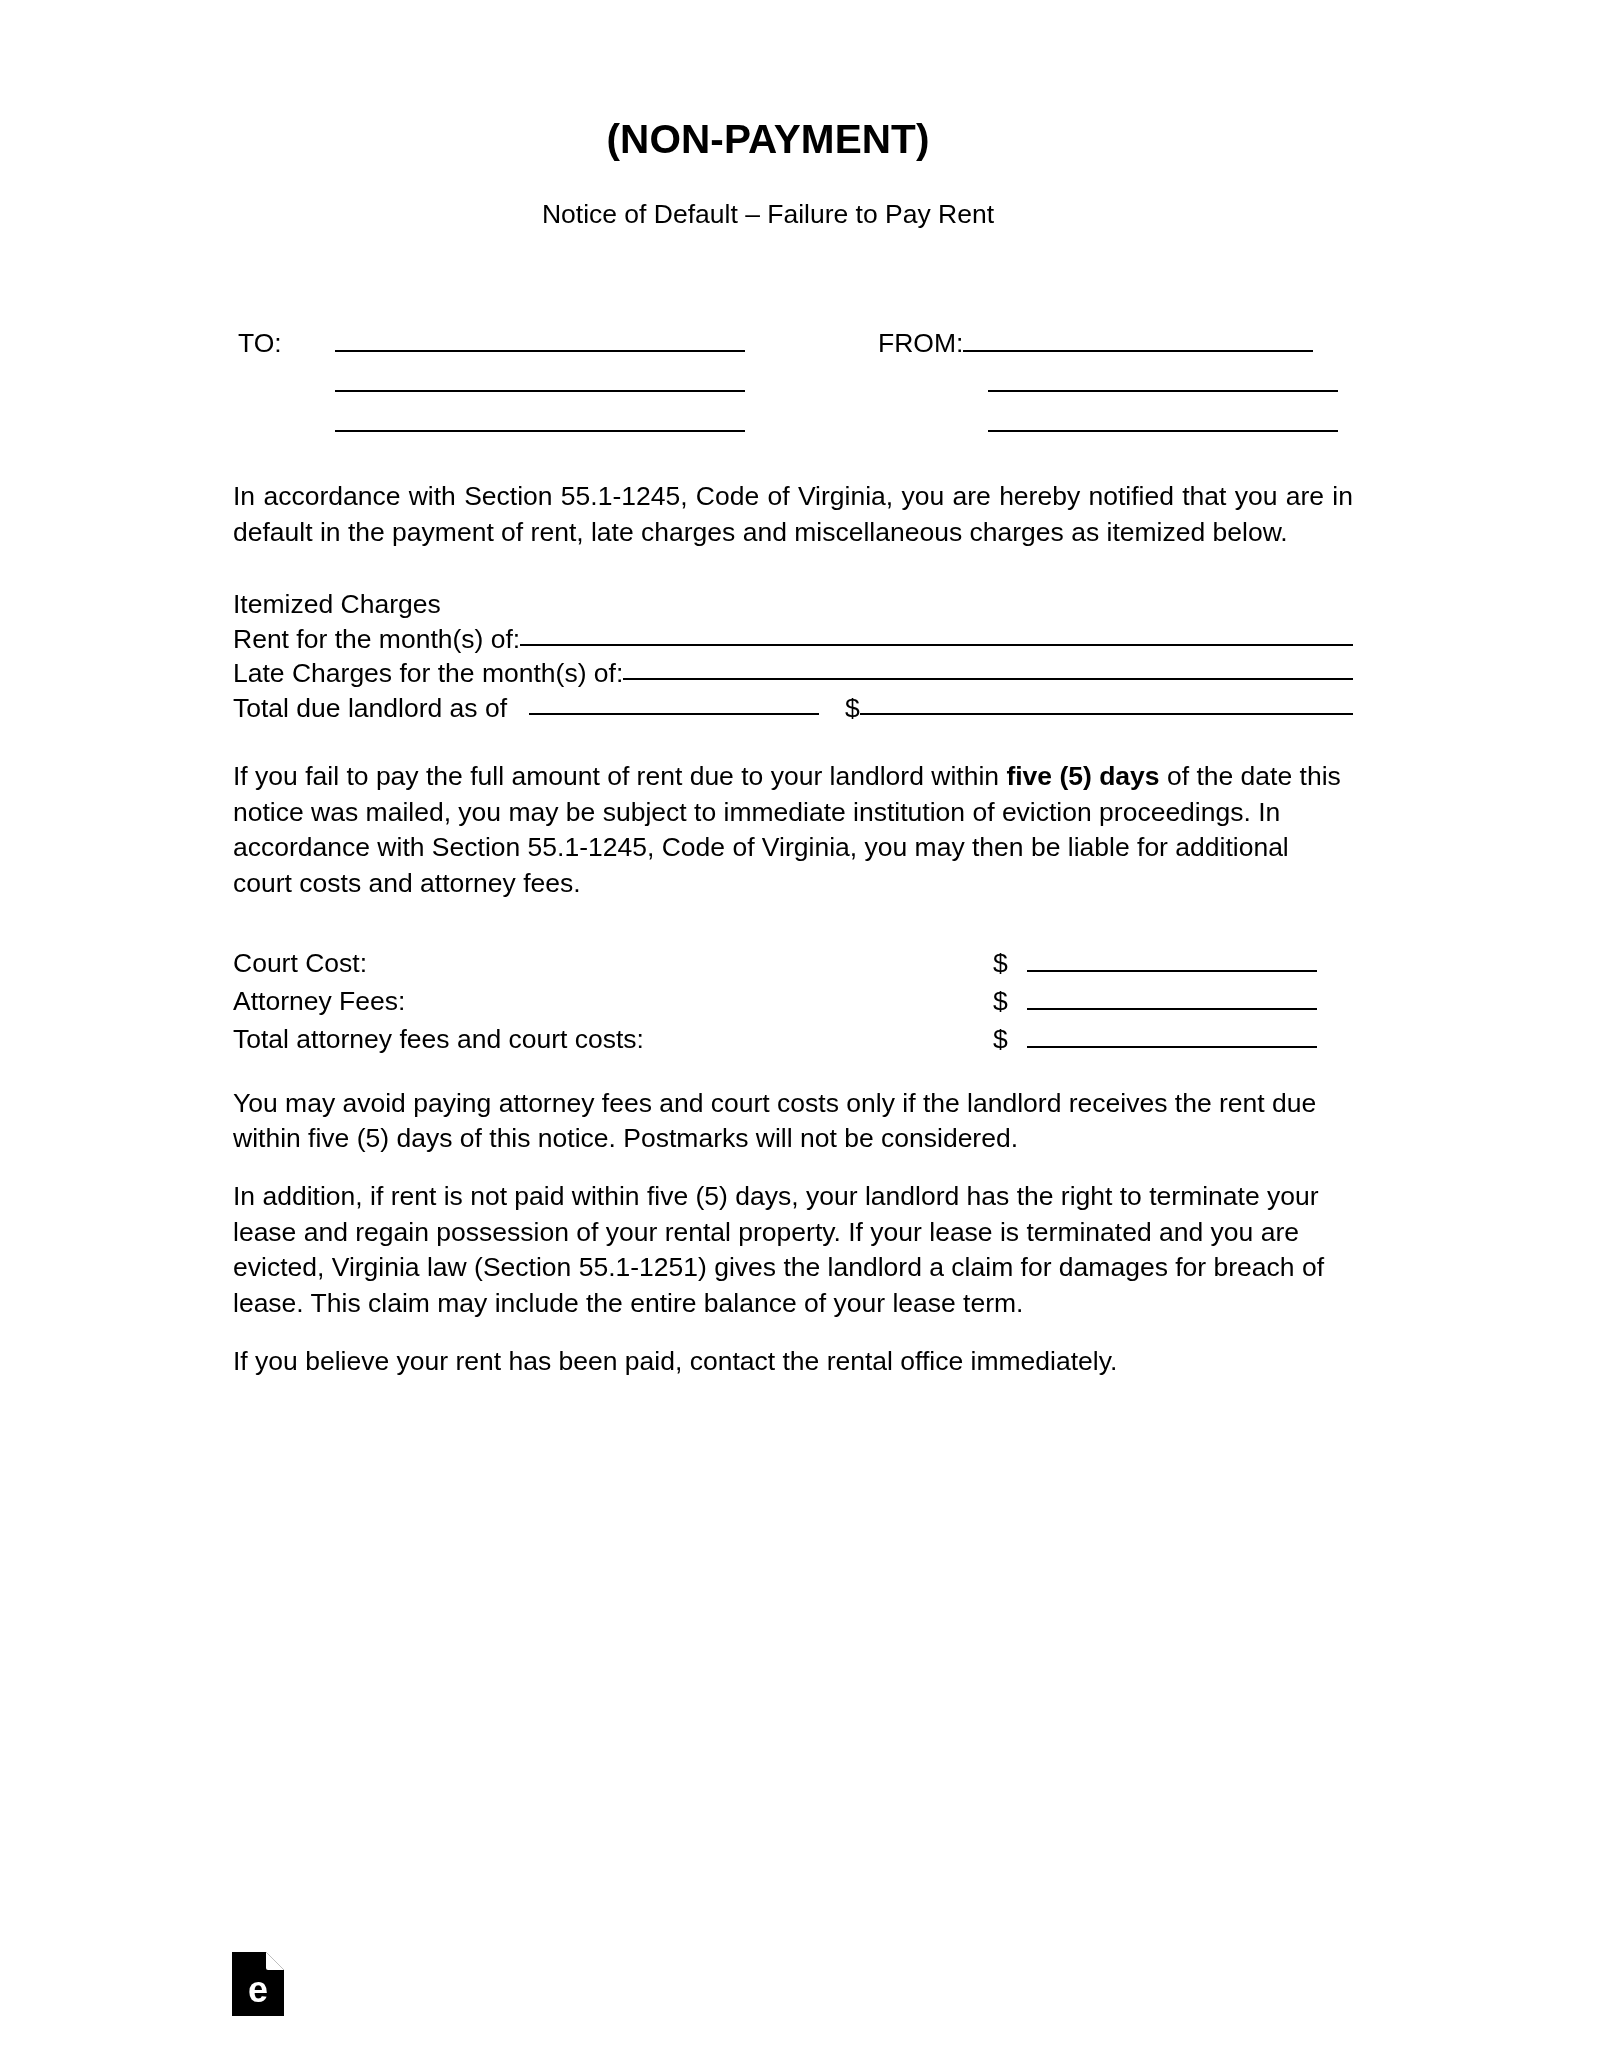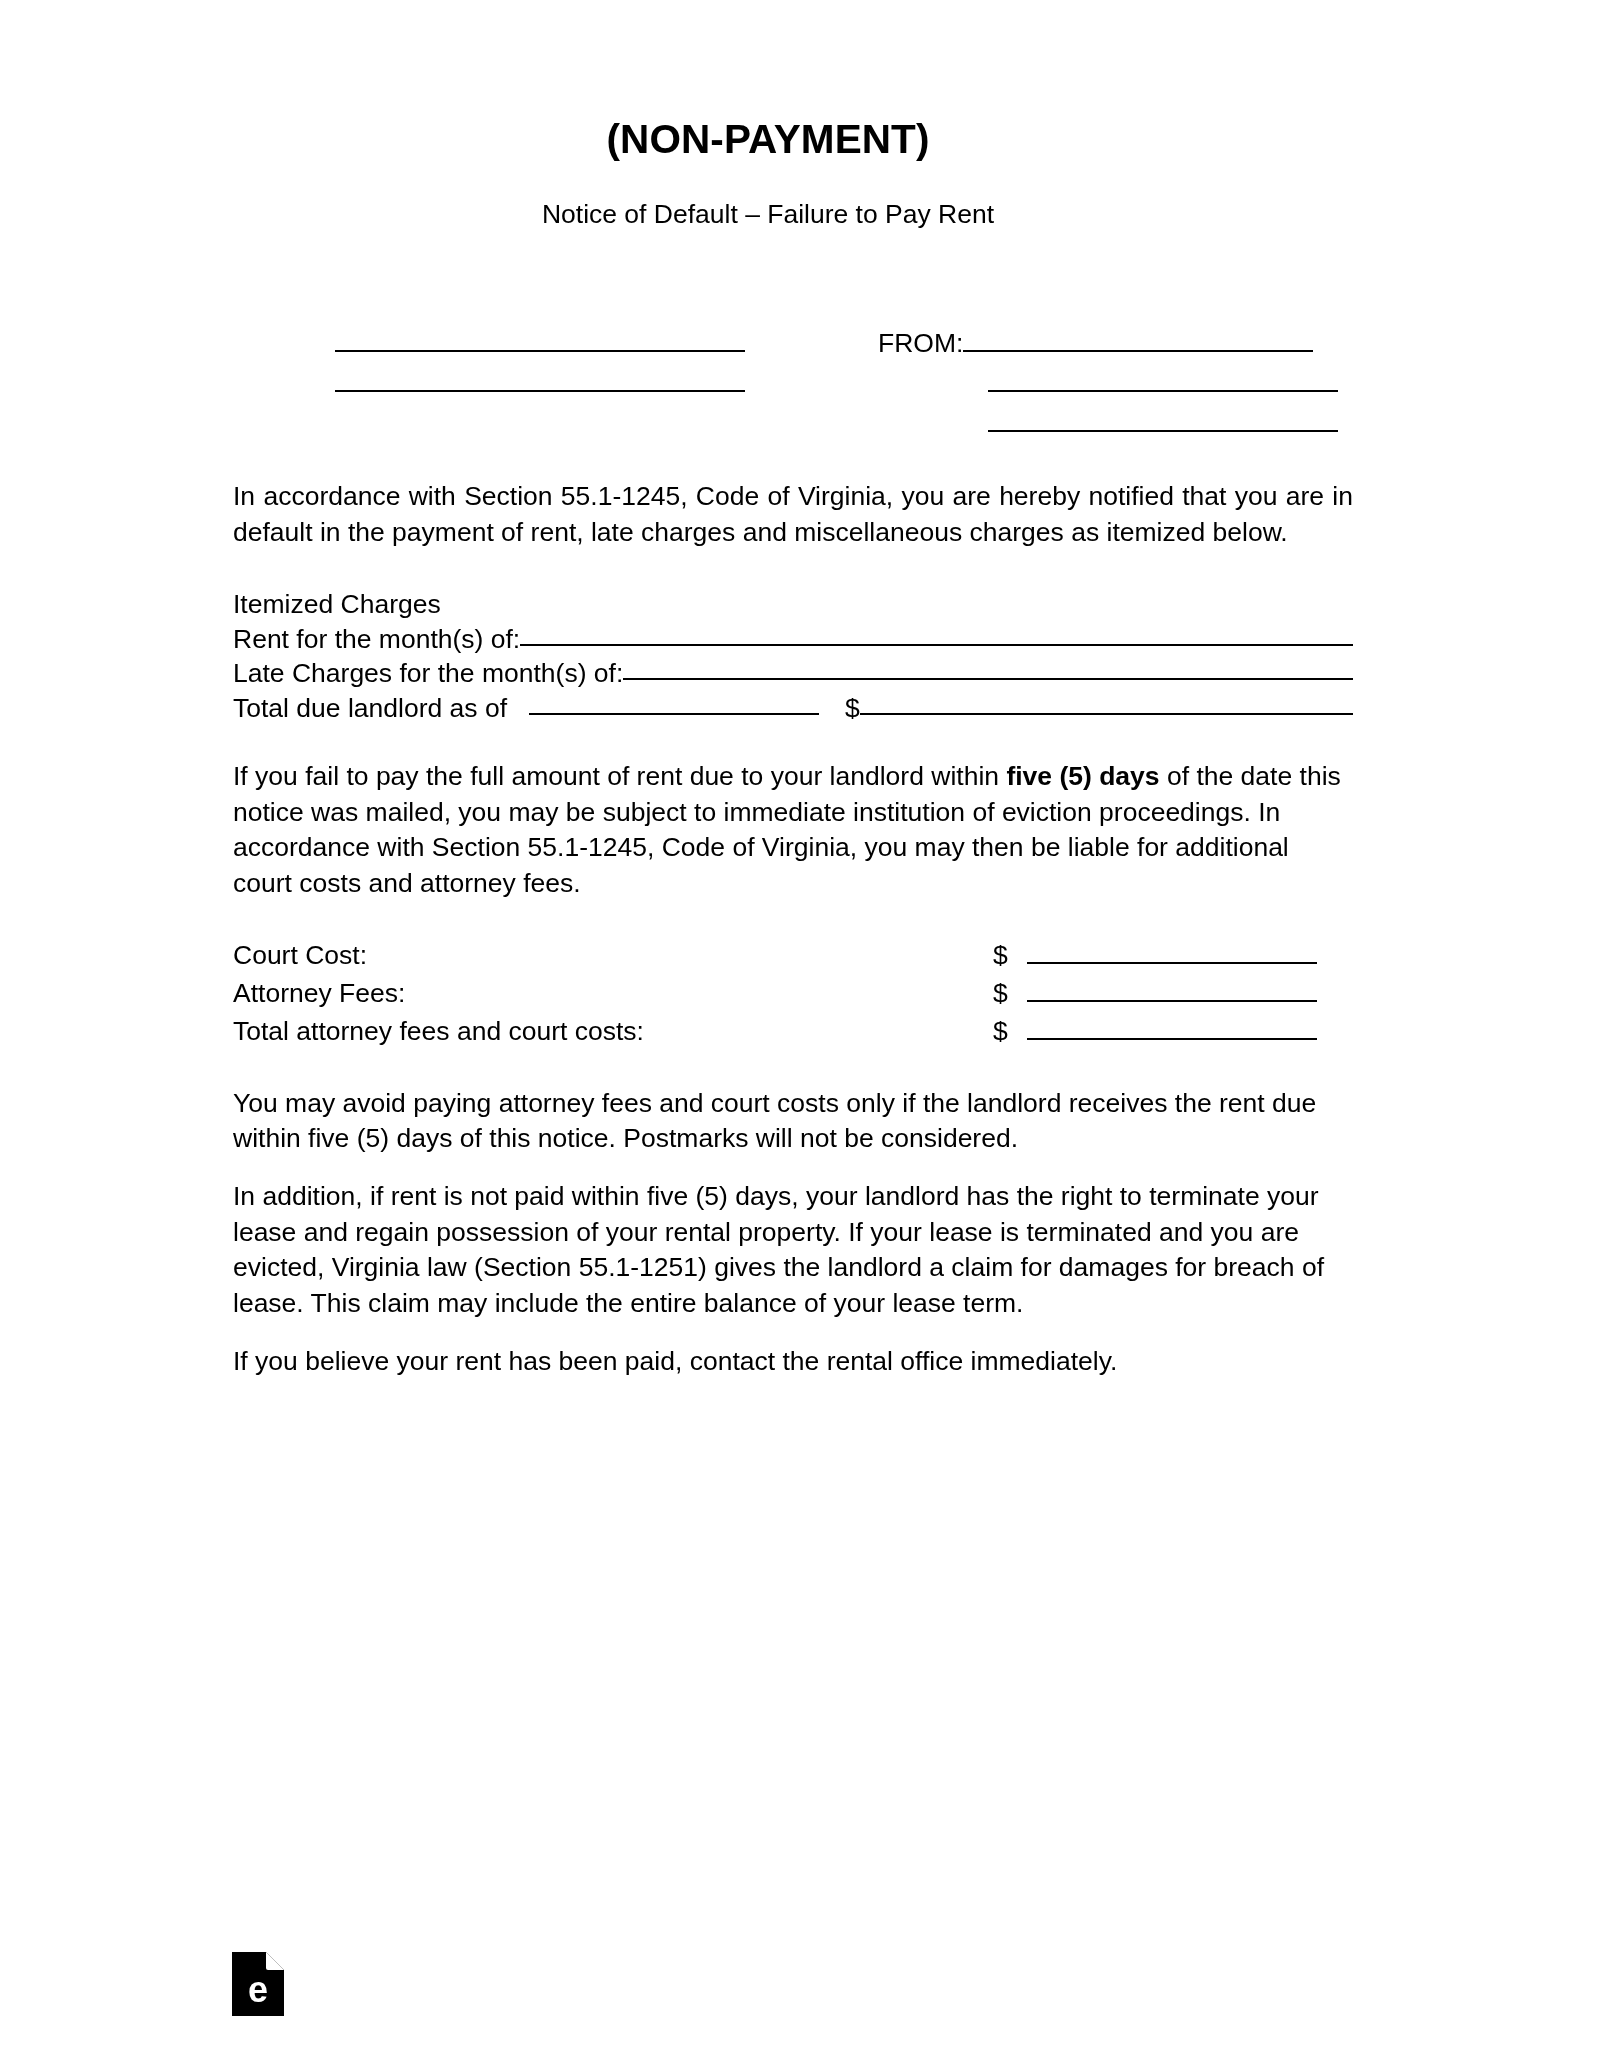--- a/index.html
+++ b/index.html
@@ -126,21 +126,21 @@
   .costs {
     margin-top: 36px;
     font-size: 26.5px;
     line-height: 1.345;
   }
   .cost-row {
     display: flex;
     align-items: baseline;
     height: 38px;
   }
-  .cost-label { flex: 0 0 auto; width: 760px; }
+  .cost-label { flex: 0 0 auto; width: 760px; margin-top: 8px; }
   .cost-dollar { flex: 0 0 auto; width: 22px; }
   .cost-rule {
     flex: 0 0 auto;
     width: 290px;
     border-bottom: 2.4px solid #000;
     height: 22px;
     margin-left: 12px;
   }
 
   
@@ -163,20 +163,24 @@
     <h1 class="doc-title">
       <br>
       <span>(NON-PAYMENT)</span>
     </h1>
     <div class="doc-subtitle">Notice of Default – Failure to Pay Rent</div>
 
     <div class="addr-block">
 
       <div class="addr-col to">
         <div class="addr-row">
+          <span class="addr-label to-label">TO:</span>
+          <span class="blank-line short-to"></span>
+        </div>
+        <div class="addr-row">
           <span class="blank-line indent-to"></span>
         </div>
         <div class="addr-row">
           <span class="blank-line indent-to"></span>
         </div>
       </div>
 
       <div class="addr-col from">
         <div class="addr-row">
           <span class="addr-label from-label" style="width:auto;">FROM:</span>

